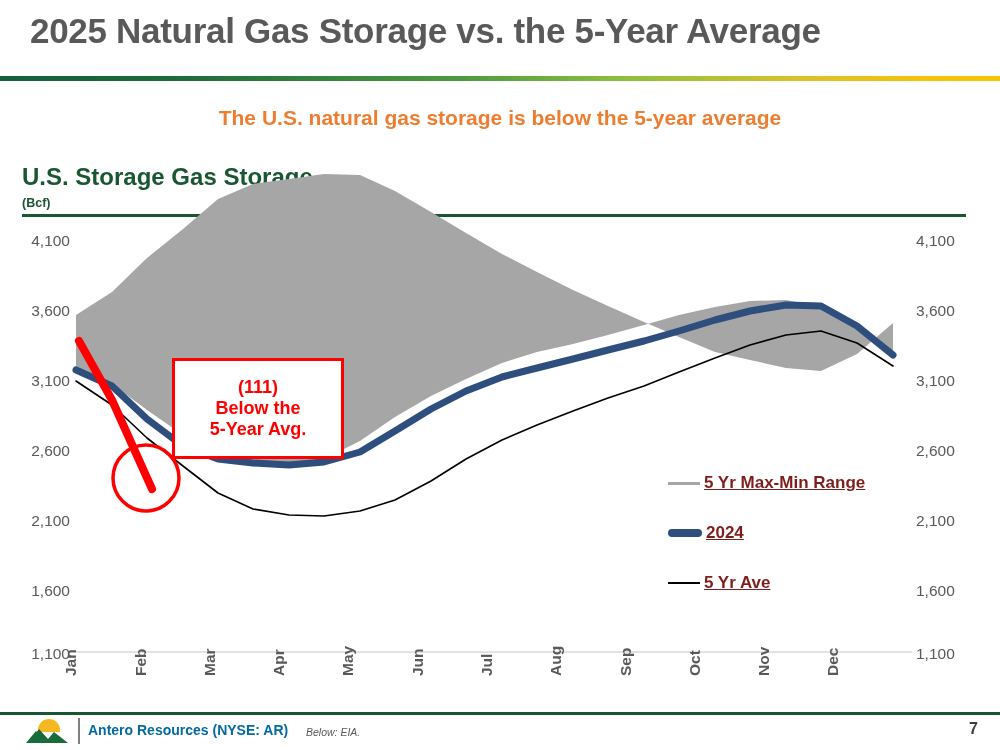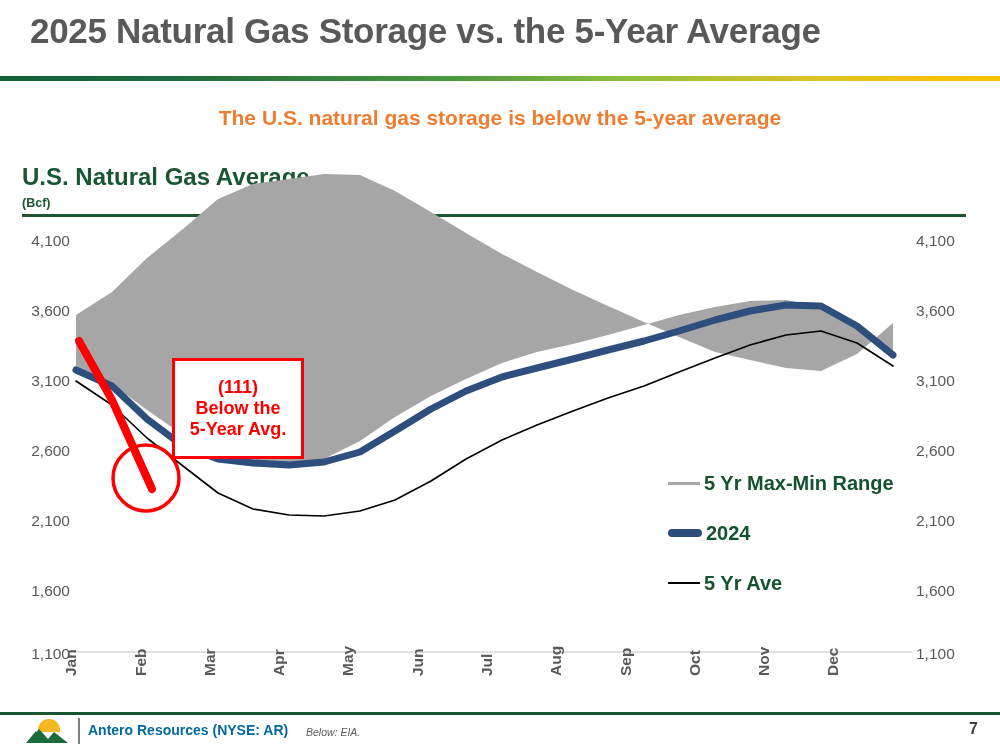--- a/index.html
+++ b/index.html
@@ -50,39 +50,39 @@
   }
   .ytick.left{text-align:right;width:62px;left:8px;}
   .ytick.right{text-align:left;left:916px;}
   .xtick{
     position:absolute;font-size:15.5px;font-weight:bold;color:#595959;
     white-space:nowrap;transform-origin:left bottom;
     transform:rotate(-90deg);
   }
   
   .callout{
-    position:absolute;left:172px;top:358px;width:132px;height:101px;
+    position:absolute;left:172px;top:358px;width:172px;height:101px;
     border:3px solid #FF0000;background:#ffffff;
     box-sizing:border-box;
     display:flex;flex-direction:column;align-items:center;justify-content:center;
     line-height:1.18;
   }
   .callout div{
     font-size:18px;font-weight:bold;color:#FF0000;text-align:center;
     white-space:nowrap;
   }
   
   .legend{position:absolute;left:668px;top:458px;width:260px;}
   .legend-row{display:flex;align-items:center;height:50px;}
   .legend-swatch{flex:0 0 auto;margin-right:4px;}
   .sw-range{width:32px;height:3px;background:#A6A6A6;}
   .sw-2024{width:34px;height:8px;background:#2E4E7E;border-radius:4px;}
   .sw-2025{width:34px;height:8px;background:#FF0000;border-radius:4px;}
   .sw-avg{width:32px;height:2px;background:#000000;}
-  .legend-label{font-size:20px;font-weight:bold;color:#14532d;white-space:nowrap;}
+  .legend-label{font-size:17px;font-weight:bold;color:#7f1d1d;white-space:nowrap;text-decoration:underline;}
   
   .footer-rule{
     position:absolute;left:0;top:712px;width:1000px;height:3px;background:#1A5632;
   }
   .footer-logo{position:absolute;left:26px;top:719px;width:44px;height:26px;}
   .footer-divider{
     position:absolute;left:78px;top:718px;width:2px;height:26px;background:#7F7F7F;
   }
   .footer-company{
     position:absolute;left:88px;top:722px;
@@ -97,21 +97,21 @@
     font-size:16px;font-weight:bold;color:#404040;
   }
 </style>
 </head>
 <body>
 
 <div class="slide-title">2025 Natural Gas Storage vs. the 5-Year Average</div>
 <div class="title-rule"></div>
 <div class="subtitle">The U.S. natural gas storage is below the 5-year average</div>
 
-<div class="chart-title">U.S. Natural Gas Average</div>
+<div class="chart-title">U.S. Storage Gas Storage</div>
 <div class="chart-unit">(Bcf)</div>
 <div class="chart-rule"></div>
 
 <div class="plot-wrap">
   <svg class="plot" width="1000" height="750" viewBox="0 0 1000 750">
 
     <line x1="70" y1="652" x2="912" y2="652" stroke="#D9D9D9" stroke-width="1.5"></line>
 
     <path fill="#A6A6A6" stroke="none" d="M 76,370 L 112,384 L 147,410 L 183,435 L 218,454 L 253,464 L 289,466 L 324,459 L 360,441 L 395,417 L 431,396 L 466,379 L 502,363 L 537,352 L 573,344 L 608,335 L 644,325 L 679,315 L 715,307 L 750,301 L 786,300 L 821,307 L 857,325 L 893,353
              L 893,323 L 857,354 L 821,371 L 786,368 L 750,360 L 715,352 L 679,337 L 644,322 L 608,306 L 573,290 L 537,272 L 502,254 L 466,233 L 431,212 L 395,191 L 360,175 L 324,174 L 289,179 L 253,184 L 218,199 L 183,229 L 147,258 L 112,292 L 76,315 Z"></path>

